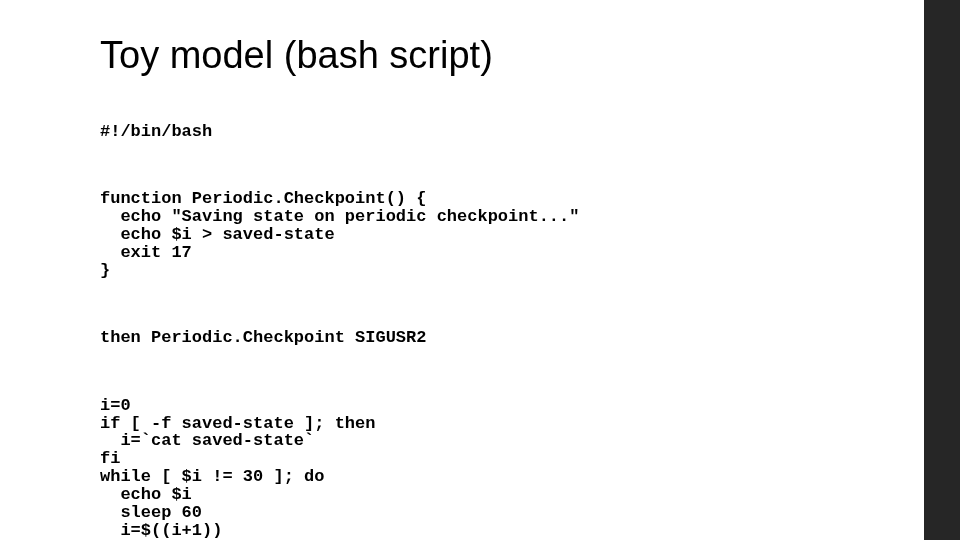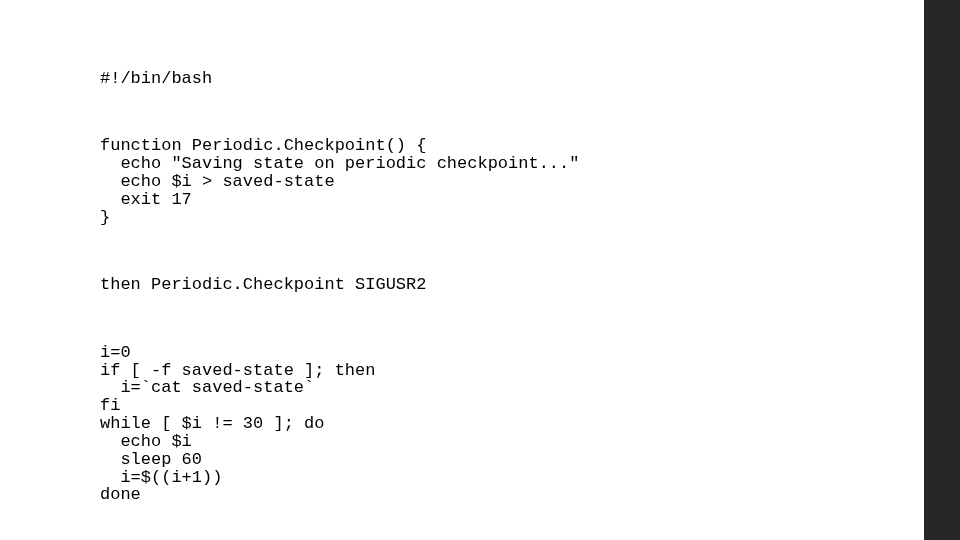--- a/index.html
+++ b/index.html
@@ -41,28 +41,30 @@
   .code {
     font-family: "Courier New", Courier, monospace;
     font-size: 17px;
     line-height: 1.05;
     white-space: pre;
     color: #000;
   }
   .code .block {
     display: block;
     margin-bottom: 14px;
+    font-weight: bold;
   }
 </style>
 </head>
 <body>
 
 <div class="slide">
   <div class="accent-bar"></div>
   <div class="content">
+    <h1 class="title">Toy model (bash script)</h1>
     <div class="code">
       <span class="block">#!/bin/bash</span>
       <span class="block">function Periodic.Checkpoint() {
   echo "Saving state on periodic checkpoint..."
   echo $i &gt; saved-state
   exit 17
 }</span>
       <span class="block">then Periodic.Checkpoint SIGUSR2</span>
       <span class="block">i=0
 if [ -f saved-state ]; then

